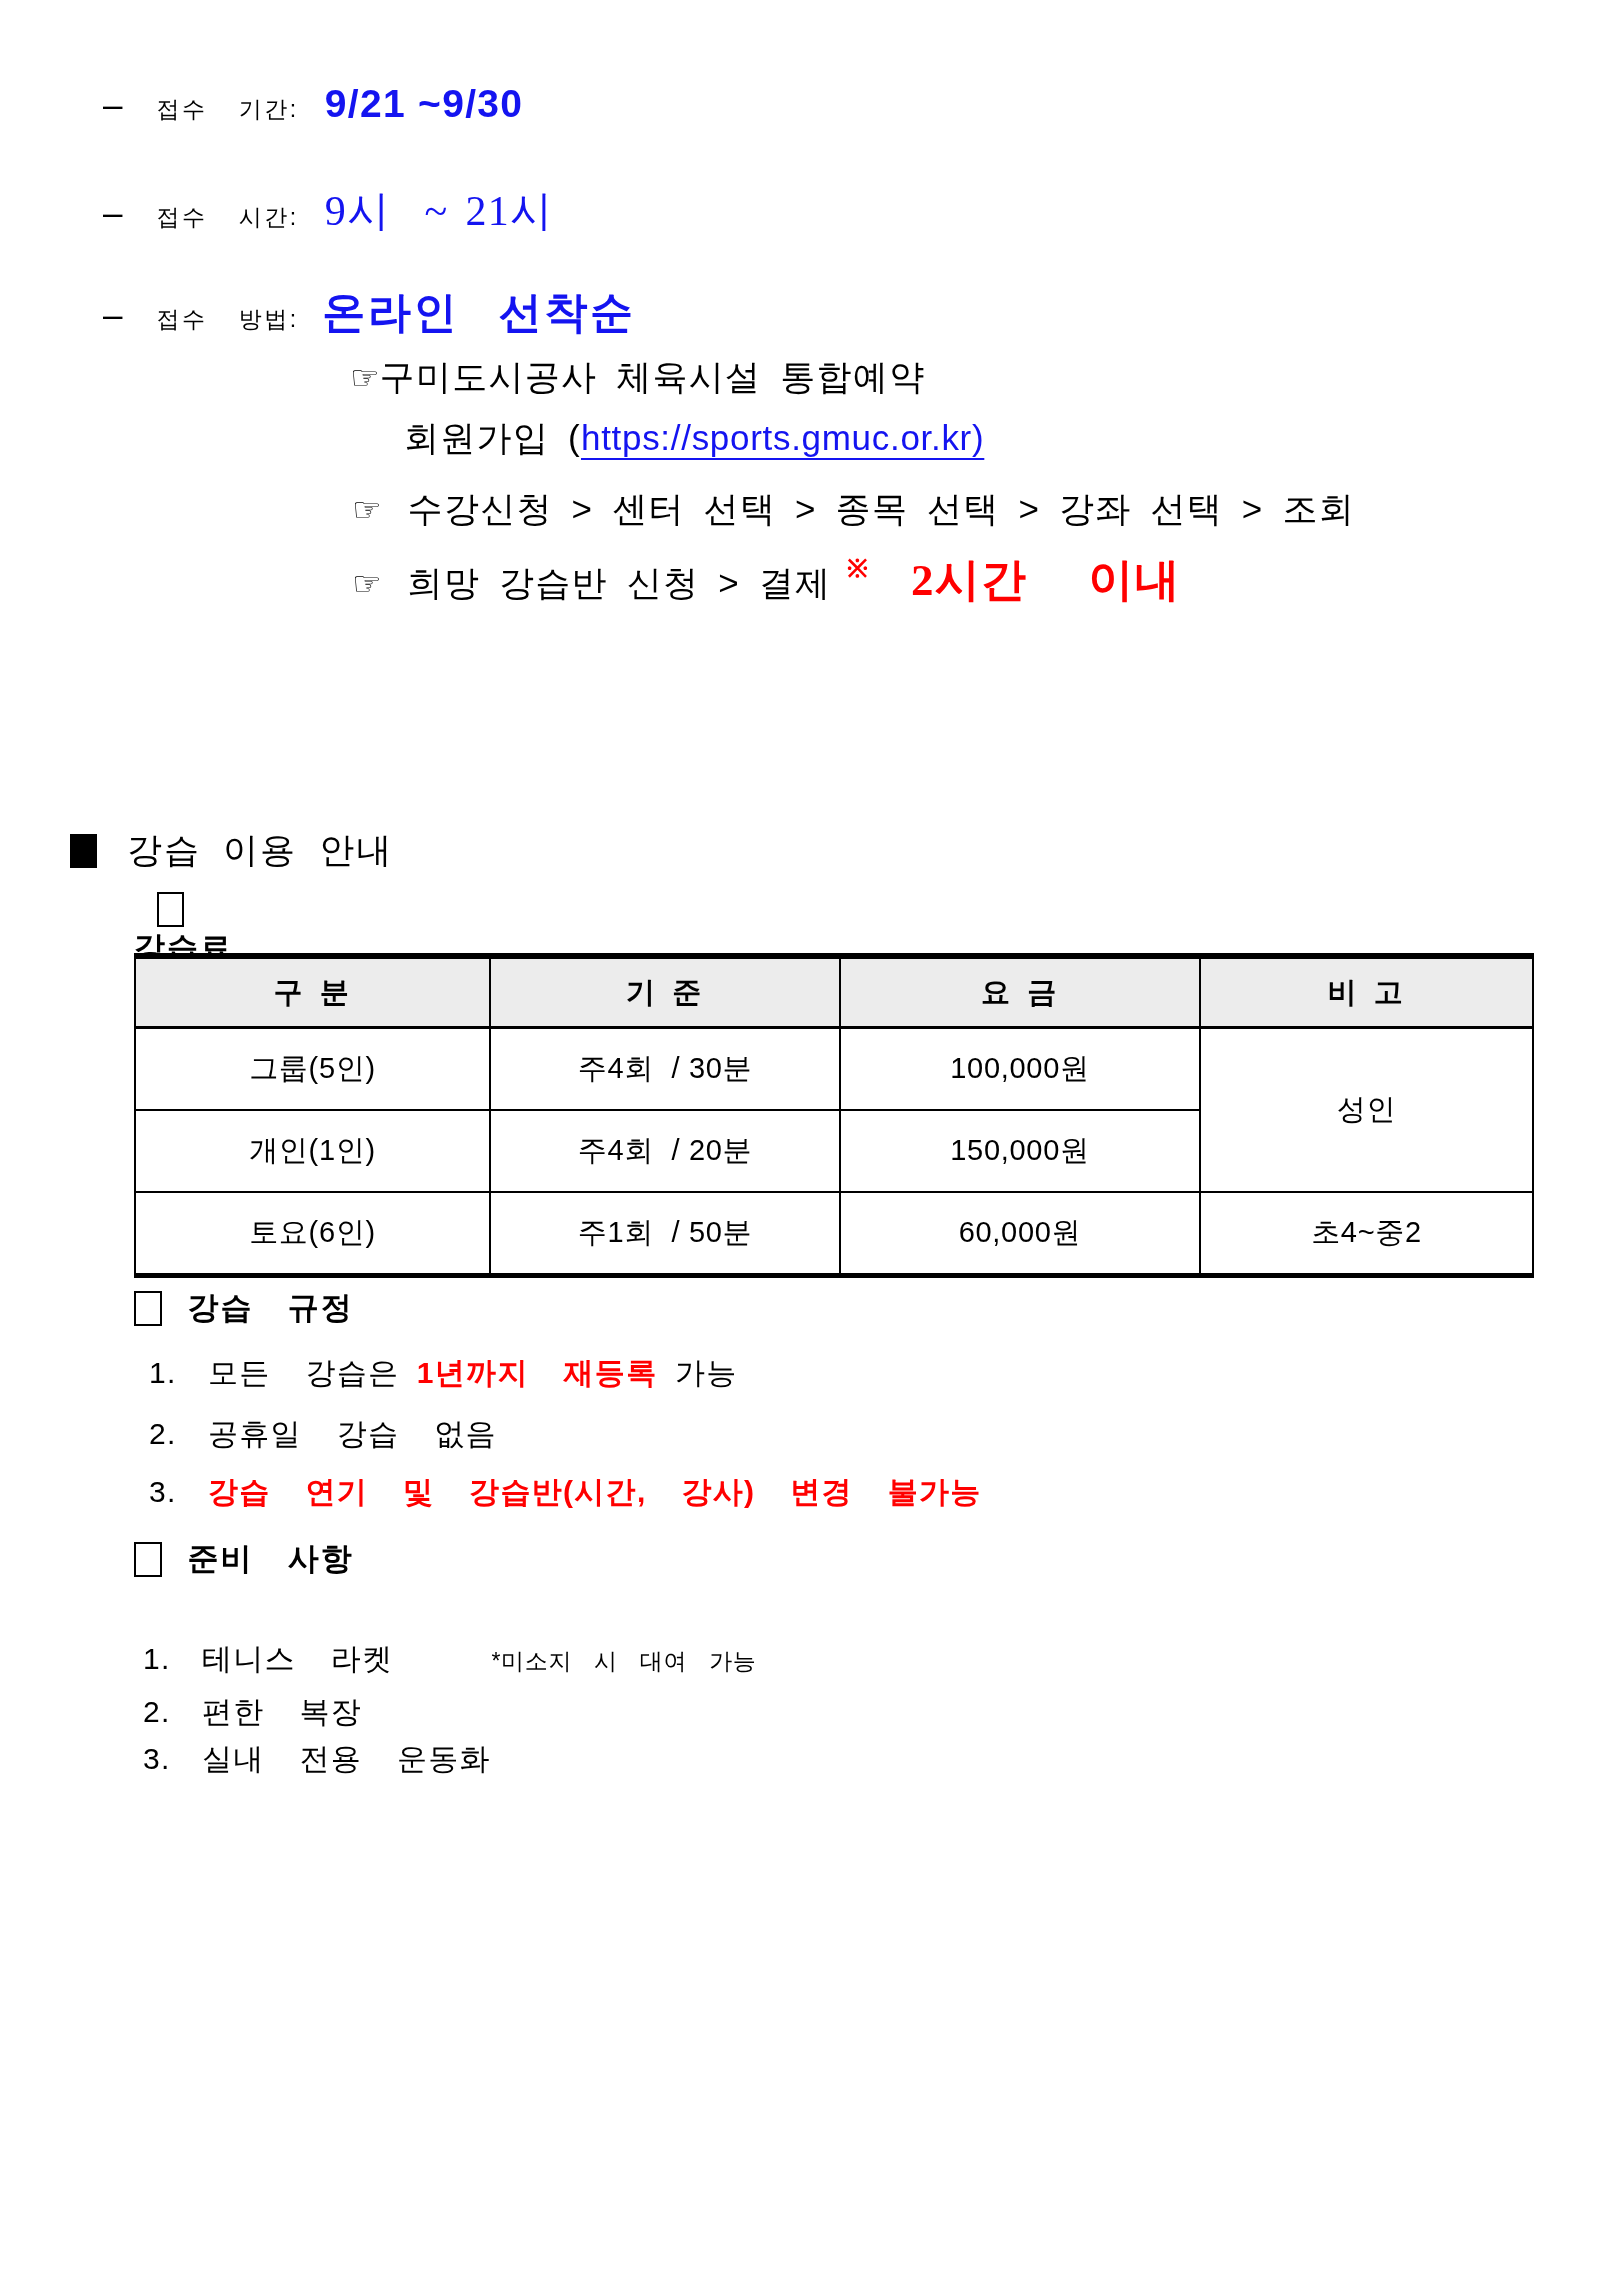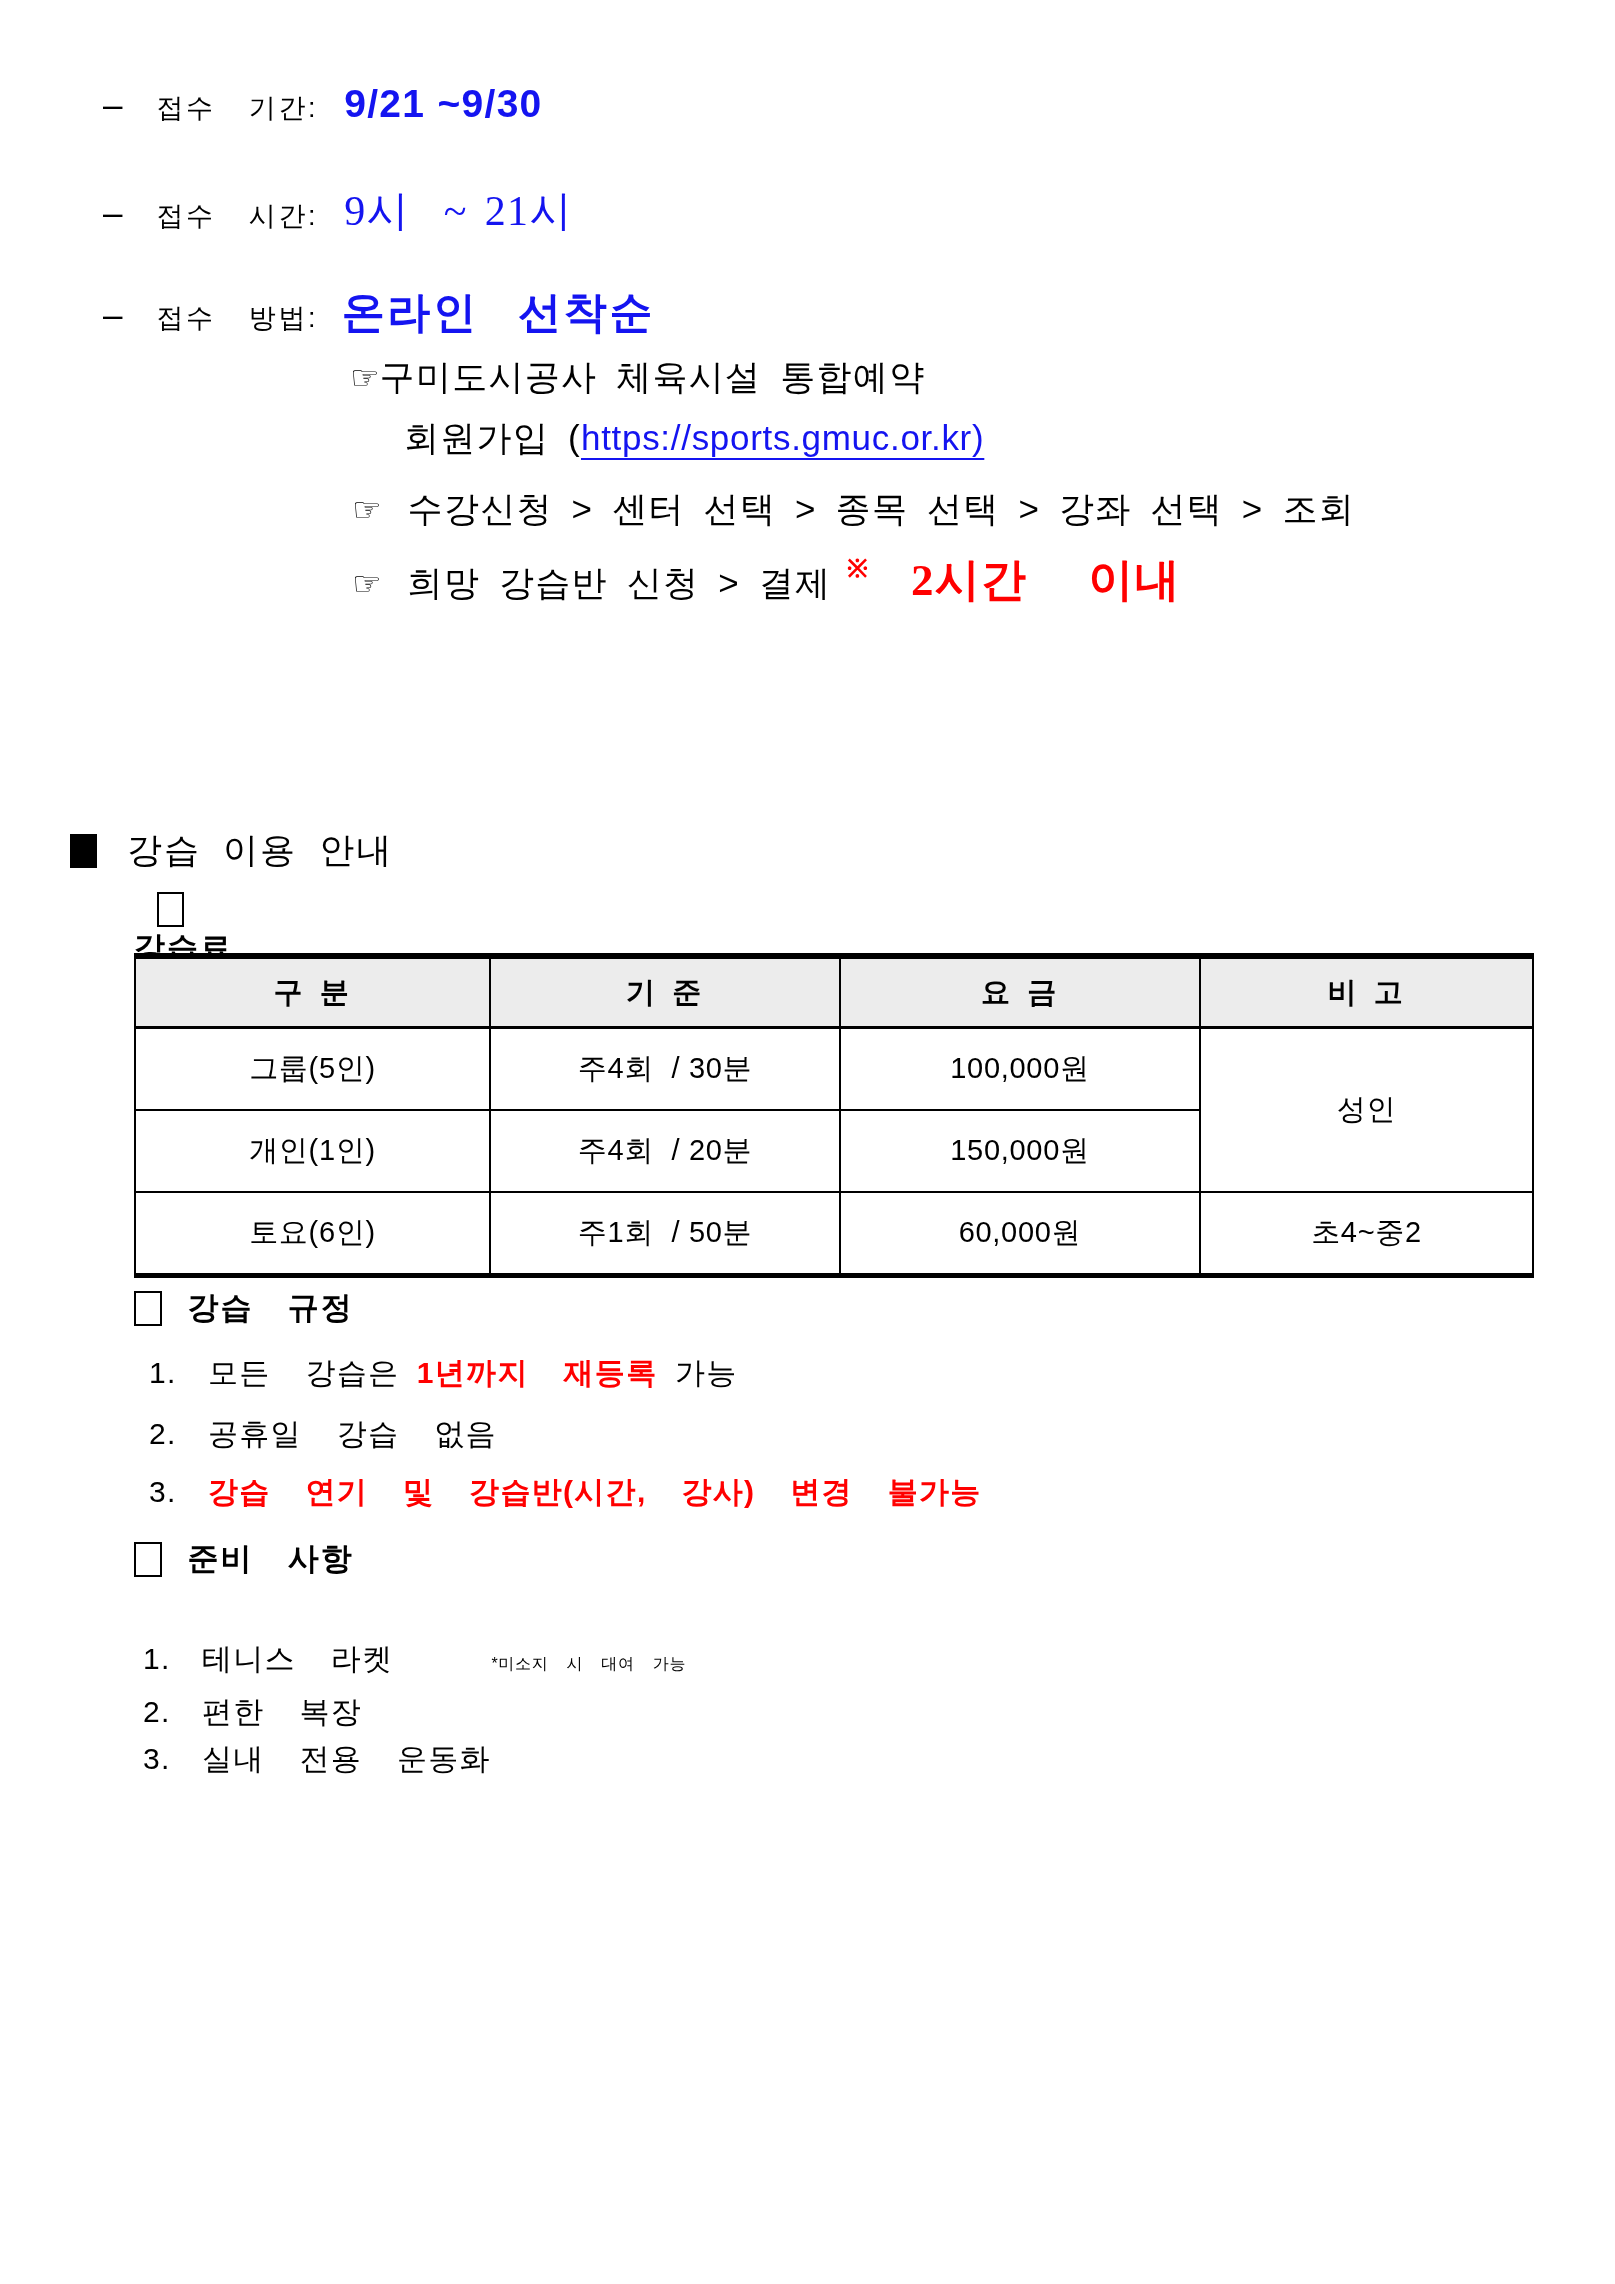--- a/index.html
+++ b/index.html
@@ -5,21 +5,21 @@
   html,body{margin:0;padding:0;}
   body{
     width:1616px;height:2284px;background:#ffffff;position:relative;
     font-family:"Liberation Sans","DejaVu Sans",sans-serif;color:#000;
     overflow:hidden;
   }
   .abs{position:absolute;display:flex;align-items:baseline;white-space:pre;}
   .t{white-space:pre;}
   
   .dash{font-size:35px;margin-right:34px;}
-  .top-label{font-size:27px;letter-spacing:2.6px;word-spacing:6.5px;}
+  .top-label{font-size:23px;letter-spacing:2.6px;word-spacing:6.5px;}
   .v-blue-sans{color:var(--blue);font-weight:bold;font-size:39px;letter-spacing:1.3px;margin-left:26px;}
   .v-blue-serif{color:var(--blue);font-family:"Liberation Serif","DejaVu Serif",serif;font-size:42px;letter-spacing:1.3px;word-spacing:5.2px;margin-left:26px;}
   .v-blue-serif-b{color:var(--blue);font-family:"Liberation Serif","DejaVu Serif",serif;font-weight:bold;font-size:43px;letter-spacing:2.6px;word-spacing:6.5px;margin-left:23.5px;}
   
   .pointer{font-size:33px;}
   .sub-text{font-size:35px;letter-spacing:1.3px;word-spacing:7.8px;}
   .gap-lg{}
   .gap-sm{margin-left:26px;}
   .url{color:var(--blue);text-decoration:underline;text-decoration-thickness:2px;text-underline-offset:7.8px;font-size:35px;letter-spacing:0.7px;}
   .sup-mark{color:var(--red);font-family:"Liberation Serif","DejaVu Serif",serif;font-weight:bold;font-size:25px;vertical-align:19.6px;margin-left:15.6px;position:relative;top:-18px;}
@@ -27,21 +27,21 @@
   
   .sq-filled{display:inline-block;width:27px;height:34px;background:#000;margin-right:30px;align-self:center;}
   .sq-hollow{display:inline-block;width:23.5px;height:31px;border:2px solid #000;margin-right:26px;align-self:center;}
   .sec-title{font-size:35px;letter-spacing:2px;word-spacing:10.4px;}
   .sub-title{font-size:31px;font-weight:bold;letter-spacing:2px;word-spacing:6.5px;}
   
   .item{font-size:30px;letter-spacing:1.3px;word-spacing:7.8px;}
   .item-num{display:inline-block;min-width:59px;}
   .red-frag{color:var(--red);font-weight:bold;}
   .red-line{color:var(--red);font-weight:bold;}
-  .note{font-size:16px;letter-spacing:0.7px;word-spacing:3.9px;margin-left:98px;}
+  .note{font-size:23px;letter-spacing:0.7px;word-spacing:3.9px;margin-left:98px;}
   
   table.fee{
     position:absolute;left:134px;top:953px;width:1399px;
     border-collapse:collapse;table-layout:fixed;
     border-top:6.5px solid #000;border-bottom:5.9px solid #000;
     border-left:2.6px solid #000;border-right:2.6px solid #000;
     font-size:29px;text-align:center;
   }
   table.fee th{
     background:var(--hdrbg);height:65px;font-weight:bold;letter-spacing:2.6px;word-spacing:3.9px;

